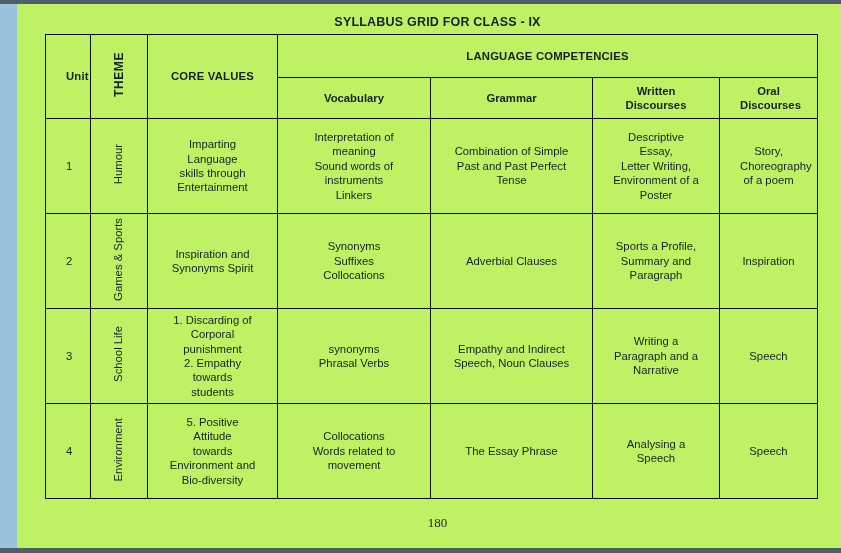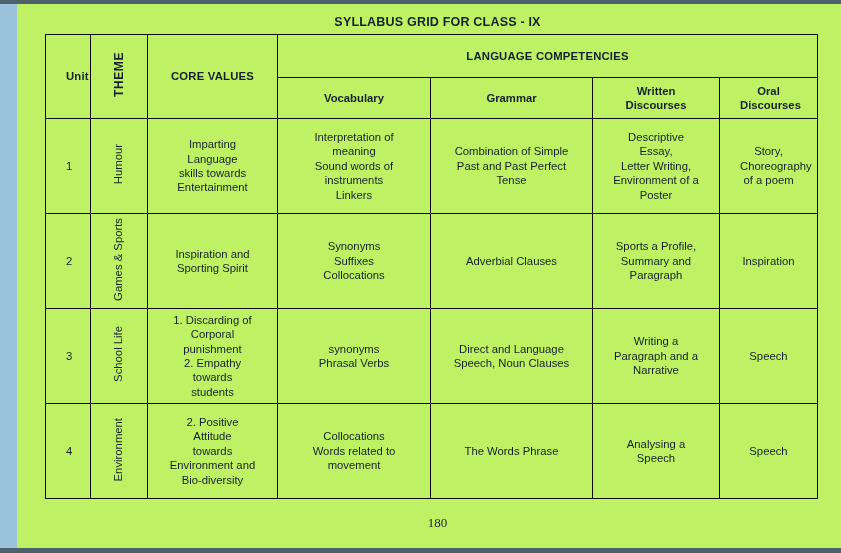--- a/index.html
+++ b/index.html
@@ -167,21 +167,21 @@
       </tr>
     </thead>
     <tbody>
 
       <tr class="row-body">
         <td class="unit-num">1</td>
         <td class="theme-cell">
           <span class="vertical-label">Humour</span>
         </td>
         <td class="cell-text">Imparting Language
-skills towards
+skills through
 Entertainment</td>
         <td class="cell-text">Interpretation of
 meaning
 Sound words of
 instruments
 Linkers</td>
         <td class="cell-text">Combination of Simple
 Past and Past Perfect
 Tense</td>
         <td class="cell-text">Descriptive Essay,
@@ -192,21 +192,21 @@
 Choreography
 of a poem</td>
       </tr>
 
       <tr class="row-body">
         <td class="unit-num">2</td>
         <td class="theme-cell">
           <span class="vertical-label">Games &amp; Sports</span>
         </td>
         <td class="cell-text">Inspiration and
-Sporting Spirit</td>
+Synonyms Spirit</td>
         <td class="cell-text">Synonyms
 Suffixes
 Collocations</td>
         <td class="cell-text">Adverbial Clauses</td>
         <td class="cell-text">Sports a Profile,
 Summary and
 Paragraph</td>
         <td class="cell-text">Inspiration</td>
       </tr>
 
@@ -215,41 +215,41 @@
         <td class="theme-cell">
           <span class="vertical-label">School Life</span>
         </td>
         <td class="cell-text">1. Discarding of
 Corporal
 punishment
 2. Empathy towards
 students</td>
         <td class="cell-text">synonyms
 Phrasal Verbs</td>
-        <td class="cell-text">Direct and Language
+        <td class="cell-text">Empathy and Indirect
 Speech, Noun Clauses</td>
         <td class="cell-text">Writing a
 Paragraph and a
 Narrative</td>
         <td class="cell-text">Speech</td>
       </tr>
 
       <tr class="row-body">
         <td class="unit-num">4</td>
         <td class="theme-cell">
           <span class="vertical-label">Environment</span>
         </td>
-        <td class="cell-text">2. Positive Attitude
+        <td class="cell-text">5. Positive Attitude
 towards
 Environment and
 Bio-diversity</td>
         <td class="cell-text">Collocations
 Words related to
 movement</td>
-        <td class="cell-text">The Words Phrase</td>
+        <td class="cell-text">The Essay Phrase</td>
         <td class="cell-text">Analysing a Speech</td>
         <td class="cell-text top-align">Speech</td>
       </tr>
 
     </tbody>
   </table>
 
   <div class="page-number">180</div>
 
 </div>

